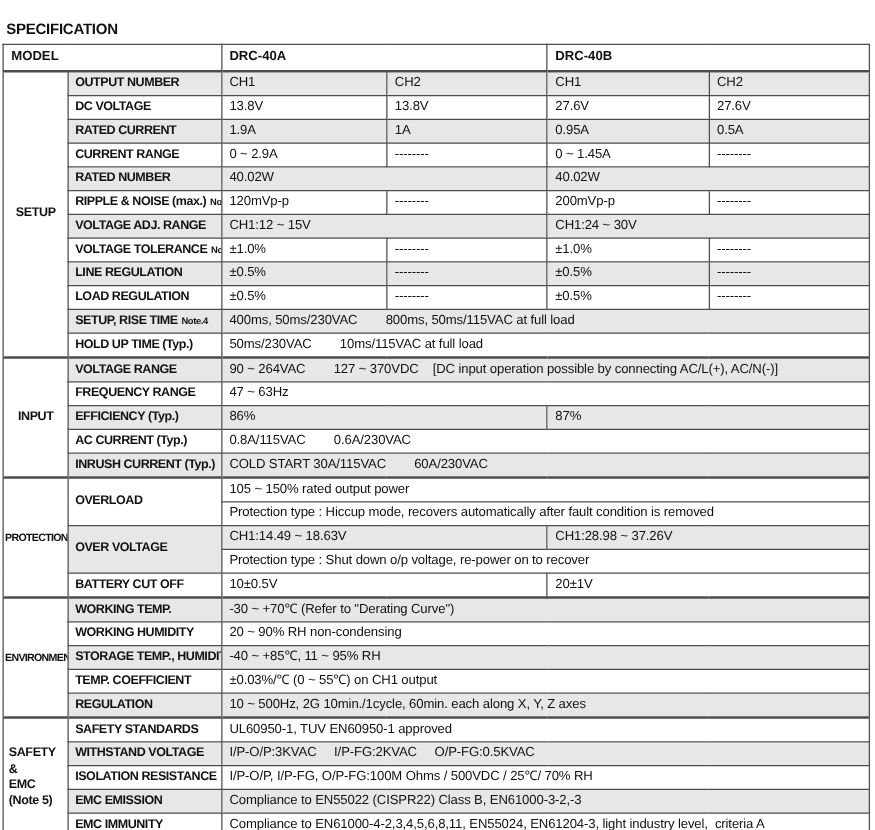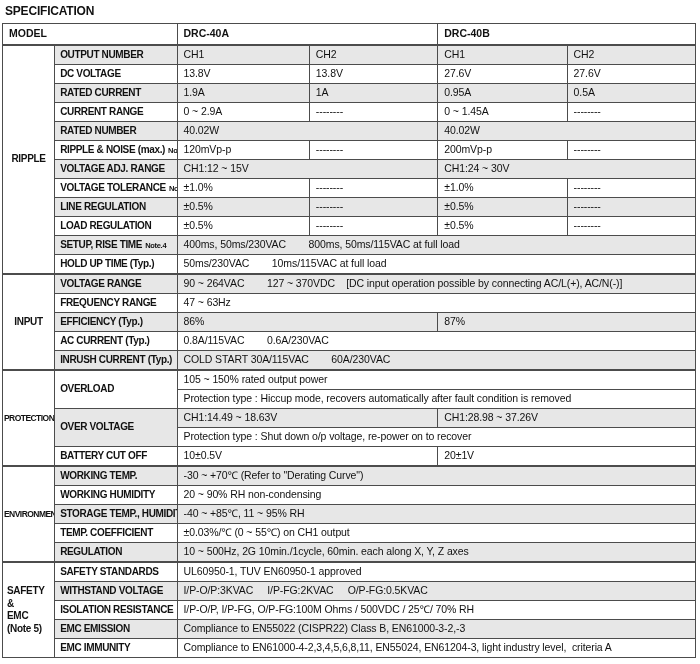--- a/index.html
+++ b/index.html
@@ -7,21 +7,21 @@
     --border:#4c4c4c;
     --text:#111111;
   }
   html,body{margin:0;padding:0;}
   body{
     width:700px;height:664px;overflow:hidden;background:#ffffff;
     font-family:"Liberation Sans",sans-serif;color:var(--text);
   }
   .page-title{
     font-size:12px;font-weight:bold;letter-spacing:-0.2px;
-    margin:0;padding:4px 0 5px 5px;
+    margin:0;padding:16px 0 5px 5px;
   }
   table.spec{
     border-collapse:collapse;table-layout:fixed;
     margin-left:2px;width:694px;
   }
   td{
     border:1px solid var(--border);
     height:18px;padding:0 2px 0 6px;
     font-size:10.5px;line-height:1.05;
     overflow:hidden;vertical-align:middle;
@@ -64,21 +64,21 @@
   </colgroup>
   <thead>
     <tr>
       <td class="hdr" colspan="2">MODEL</td>
       <td class="hdr" colspan="2">DRC-40A</td>
       <td class="hdr" colspan="2">DRC-40B</td>
     </tr>
   </thead>
   <tbody>
       <tr class="shade section-start">
-        <td rowspan="12" class="cat">RIPPLE</td>
+        <td rowspan="12" class="cat">SETUP</td>
         <td class="lbl"><span>OUTPUT NUMBER</span></td>
         <td class="val" colspan="1">CH1</td>
         <td class="val" colspan="1">CH2</td>
         <td class="val" colspan="1">CH1</td>
         <td class="val" colspan="1">CH2</td>
       </tr>
       <tr>
         <td class="lbl"><span>DC VOLTAGE</span></td>
         <td class="val" colspan="1">13.8V</td>
         <td class="val" colspan="1">13.8V</td>

